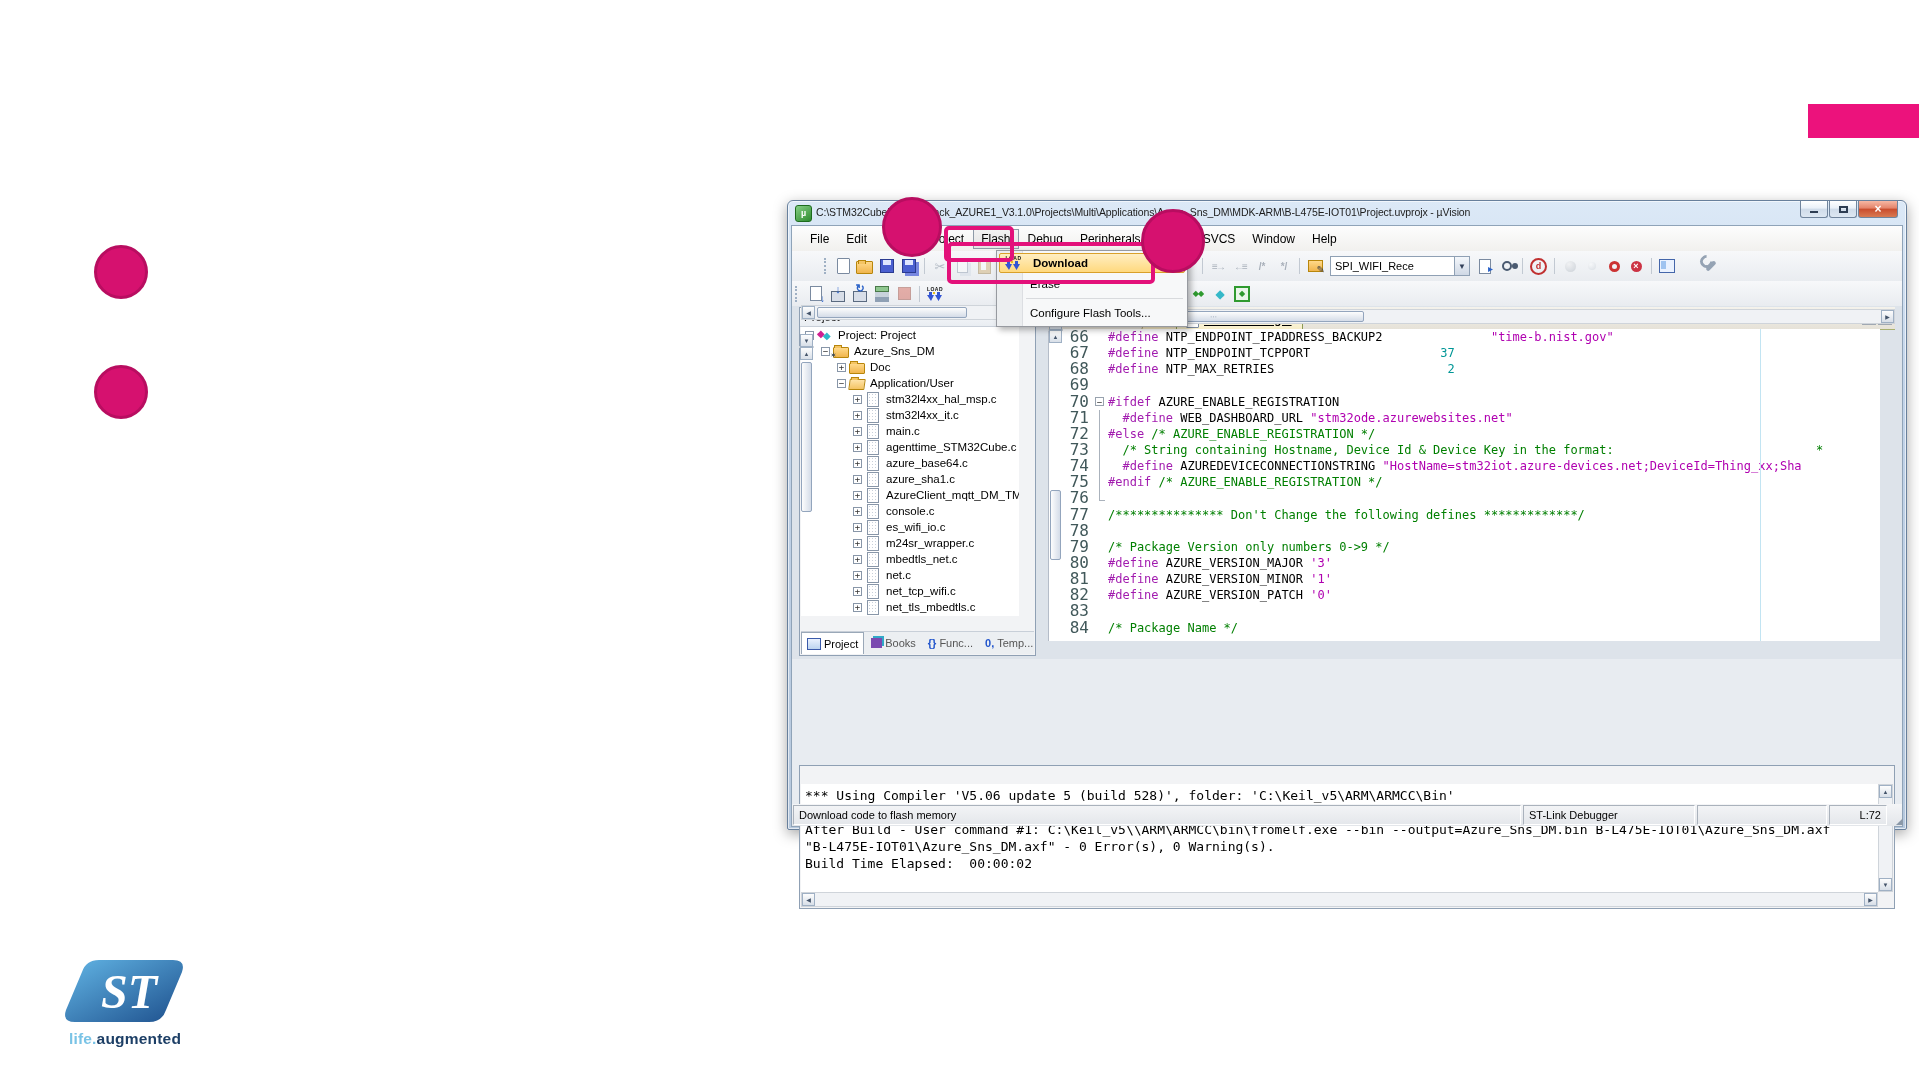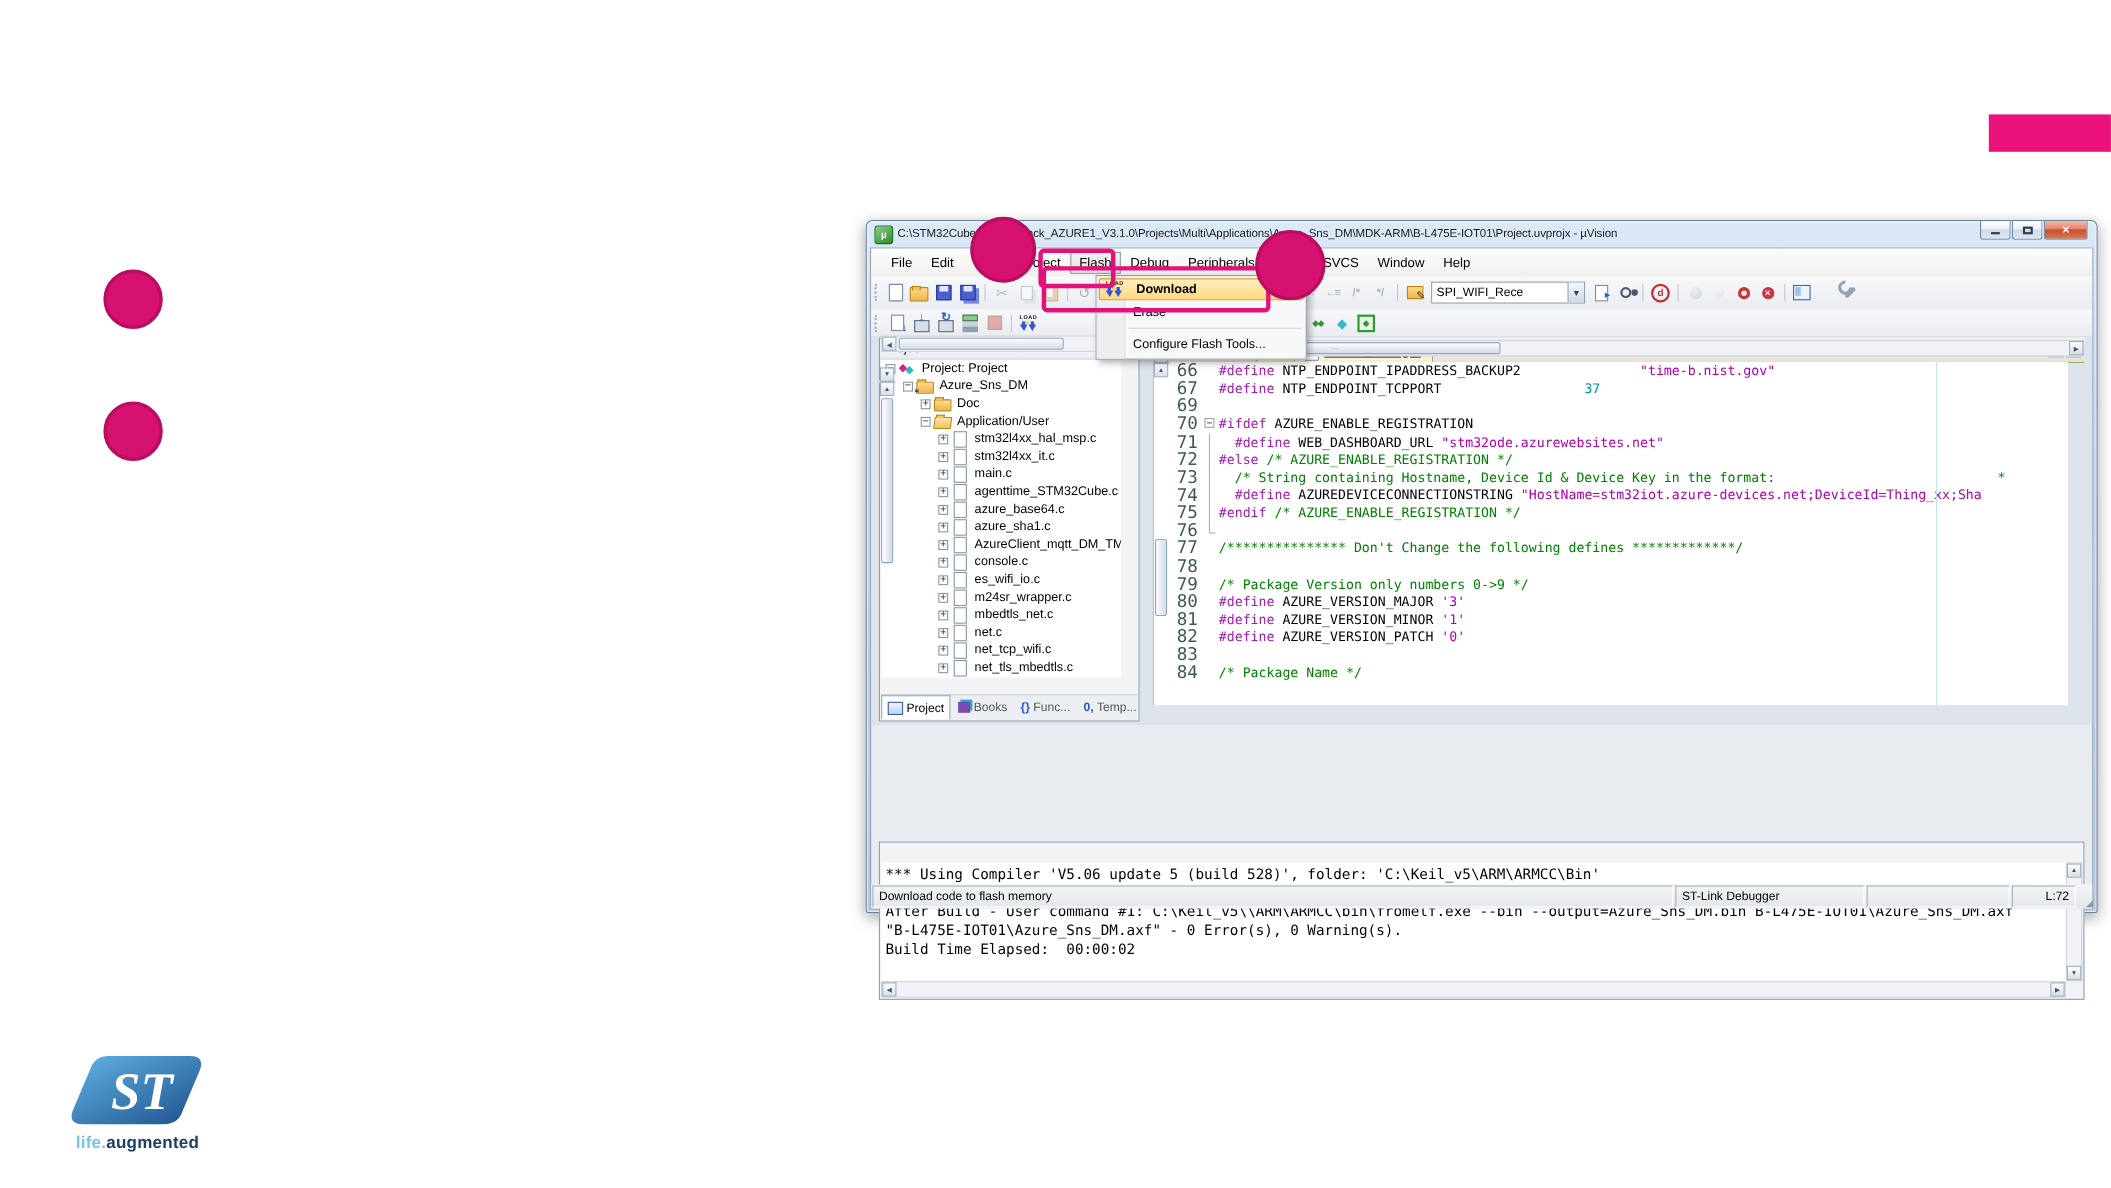--- a/index.html
+++ b/index.html
@@ -49,21 +49,21 @@
   
   .menubar{position:absolute;left:4px;right:4px;top:25px;height:25px;
     background:linear-gradient(#fdfdfd,#f1f0ee);border-bottom:1px solid #d9d9d9;
     display:flex;align-items:center;padding-left:10px;}
   .menu-item{padding:3px 8px;margin-right:1px;font-size:12px;}
   .menu-item-active{border:1px solid #8e9aa8;background:linear-gradient(#f2f2f2,#e3e3e3);padding:2px 7px;}
 
   
   .toolbar{position:absolute;left:4px;right:4px;display:flex;align-items:center;
     background:linear-gradient(#f7f8fa,#e9ecf0);border-bottom:1px solid #d0d4da;}
-  #toolbar1{top:50px;height:30px;}
+  #toolbar1{top:50px;height:30px;padding-left:29px;}
   #toolbar2{top:80px;height:25px;}
   .tb-grip{width:4px;height:16px;margin:0 4px 0 3px;border-left:2px dotted #9fb0c4;}
   .tb-sep{width:1px;height:16px;background:#c2c9d2;margin:0 4px;}
   .tb-spacer{width:188px;}
   .ti{position:relative;width:16px;height:16px;margin:0 3px;display:inline-flex;
       align-items:center;justify-content:center;font-size:12px;color:#3c4c60;}
   .dim{opacity:.4;}
   
   .new-file-icon,.doc{width:11px;height:14px;background:#fff;border:1px solid #7a8aa0;border-radius:1px;}
   .open-file-icon{width:15px;height:11px;background:linear-gradient(#ffd98a,#f0b54d);border:1px solid #b8860b;border-radius:1px;margin-top:3px;}
@@ -578,20 +578,25 @@
               <span class="ln">66</span>
               <span class="fold"></span>
               <span class="ct"><span class="tk-pp">#define</span><span class="tk-id"> NTP_ENDPOINT_IPADDRESS_BACKUP2               </span><span class="tk-str">"time-b.nist.gov"</span></span>
             </div>
             <div class="code-row">
               <span class="ln">67</span>
               <span class="fold"></span>
               <span class="ct"><span class="tk-pp">#define</span><span class="tk-id"> NTP_ENDPOINT_TCPPORT                  </span><span class="tk-num">37</span></span>
             </div>
             <div class="code-row">
+              <span class="ln">68</span>
+              <span class="fold"></span>
+              <span class="ct"><span class="tk-pp">#define</span><span class="tk-id"> NTP_MAX_RETRIES                        </span><span class="tk-num">2</span></span>
+            </div>
+            <div class="code-row">
               <span class="ln">69</span>
               <span class="fold"></span>
               <span class="ct"></span>
             </div>
             <div class="code-row">
               <span class="ln">70</span>
               <span class="fold fold-start"></span>
               <span class="ct"><span class="tk-pp">#ifdef</span><span class="tk-id"> AZURE_ENABLE_REGISTRATION</span></span>
             </div>
             <div class="code-row">

